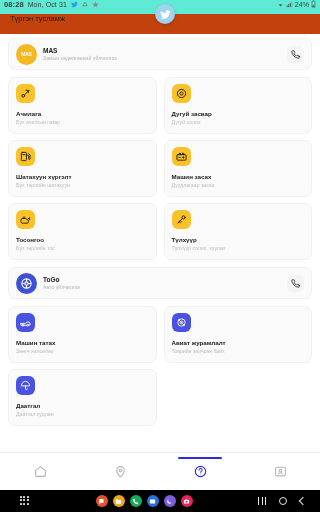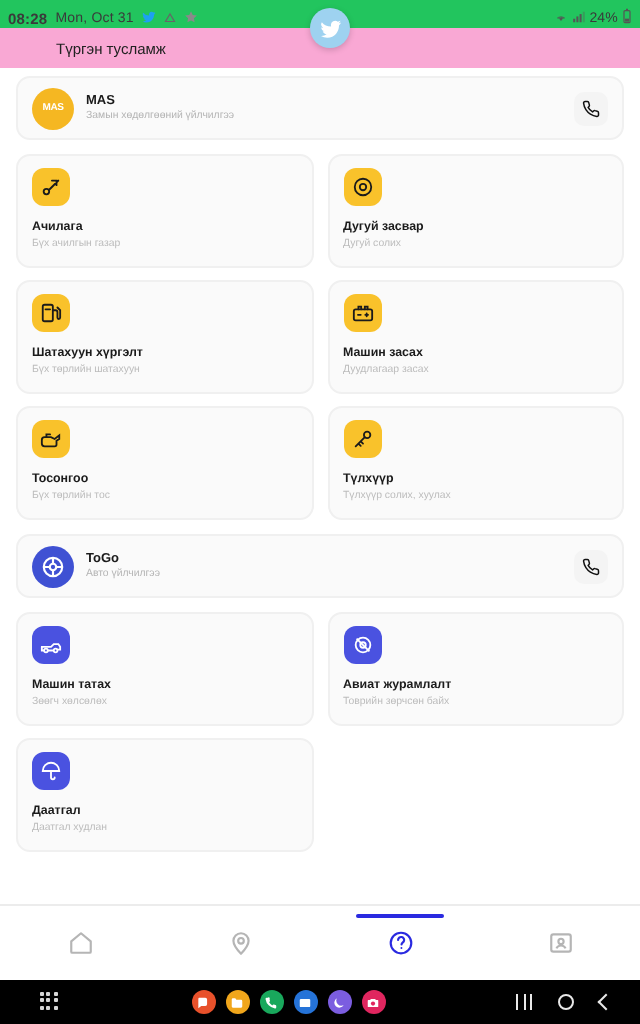--- a/index.html
+++ b/index.html
@@ -12,40 +12,40 @@
   #app {
     width: 320px; height: 512px;
     position: relative;
     display: flex; flex-direction: column;
     background: #ffffff;
   }
 
   
   .statusbar {
     height: 14px; flex: 0 0 14px;
-    background: #22c55e;
-    display: flex; align-items: flex-end;
+    background: #5eead4;
+    display: flex; align-items: flex-start;
     padding: 0 4px;
     font-size: 7px; color: #3a3a3a;
     letter-spacing: .1px;
   }
   .sb-left { display: flex; align-items: center; gap: 4px; }
   .sb-right { margin-left: auto; display: flex; align-items: center; gap: 2px; }
   .sb-time { font-weight: bold; font-size: 7.5px; }
   .sb-date { font-size: 7px; }
   .sb-ico { font-size: 7px; line-height: 1; color: #555; }
   .sb-bird { color: #1da1f2; font-size: 7px; }
   .sb-batt { font-size: 7px; }
 
   
   .header {
     flex: 0 0 20px;
-    background: #f9a8d4;
-    display: flex; align-items: center;
-    padding: 0 28px;
+    background: #c2410c;
+    display: flex; 
+    padding: 0 10px;
     position: relative;
   }
   .header-title { font-size: 7.5px; color: #222; font-weight: 500; }
   .float-bubble {
     position: absolute;
     left: 155px; top: 4px;
     width: 20px; height: 20px; border-radius: 50%;
     background: #9ed2f0;
     display: flex; align-items: center; justify-content: center;
     z-index: 40;

